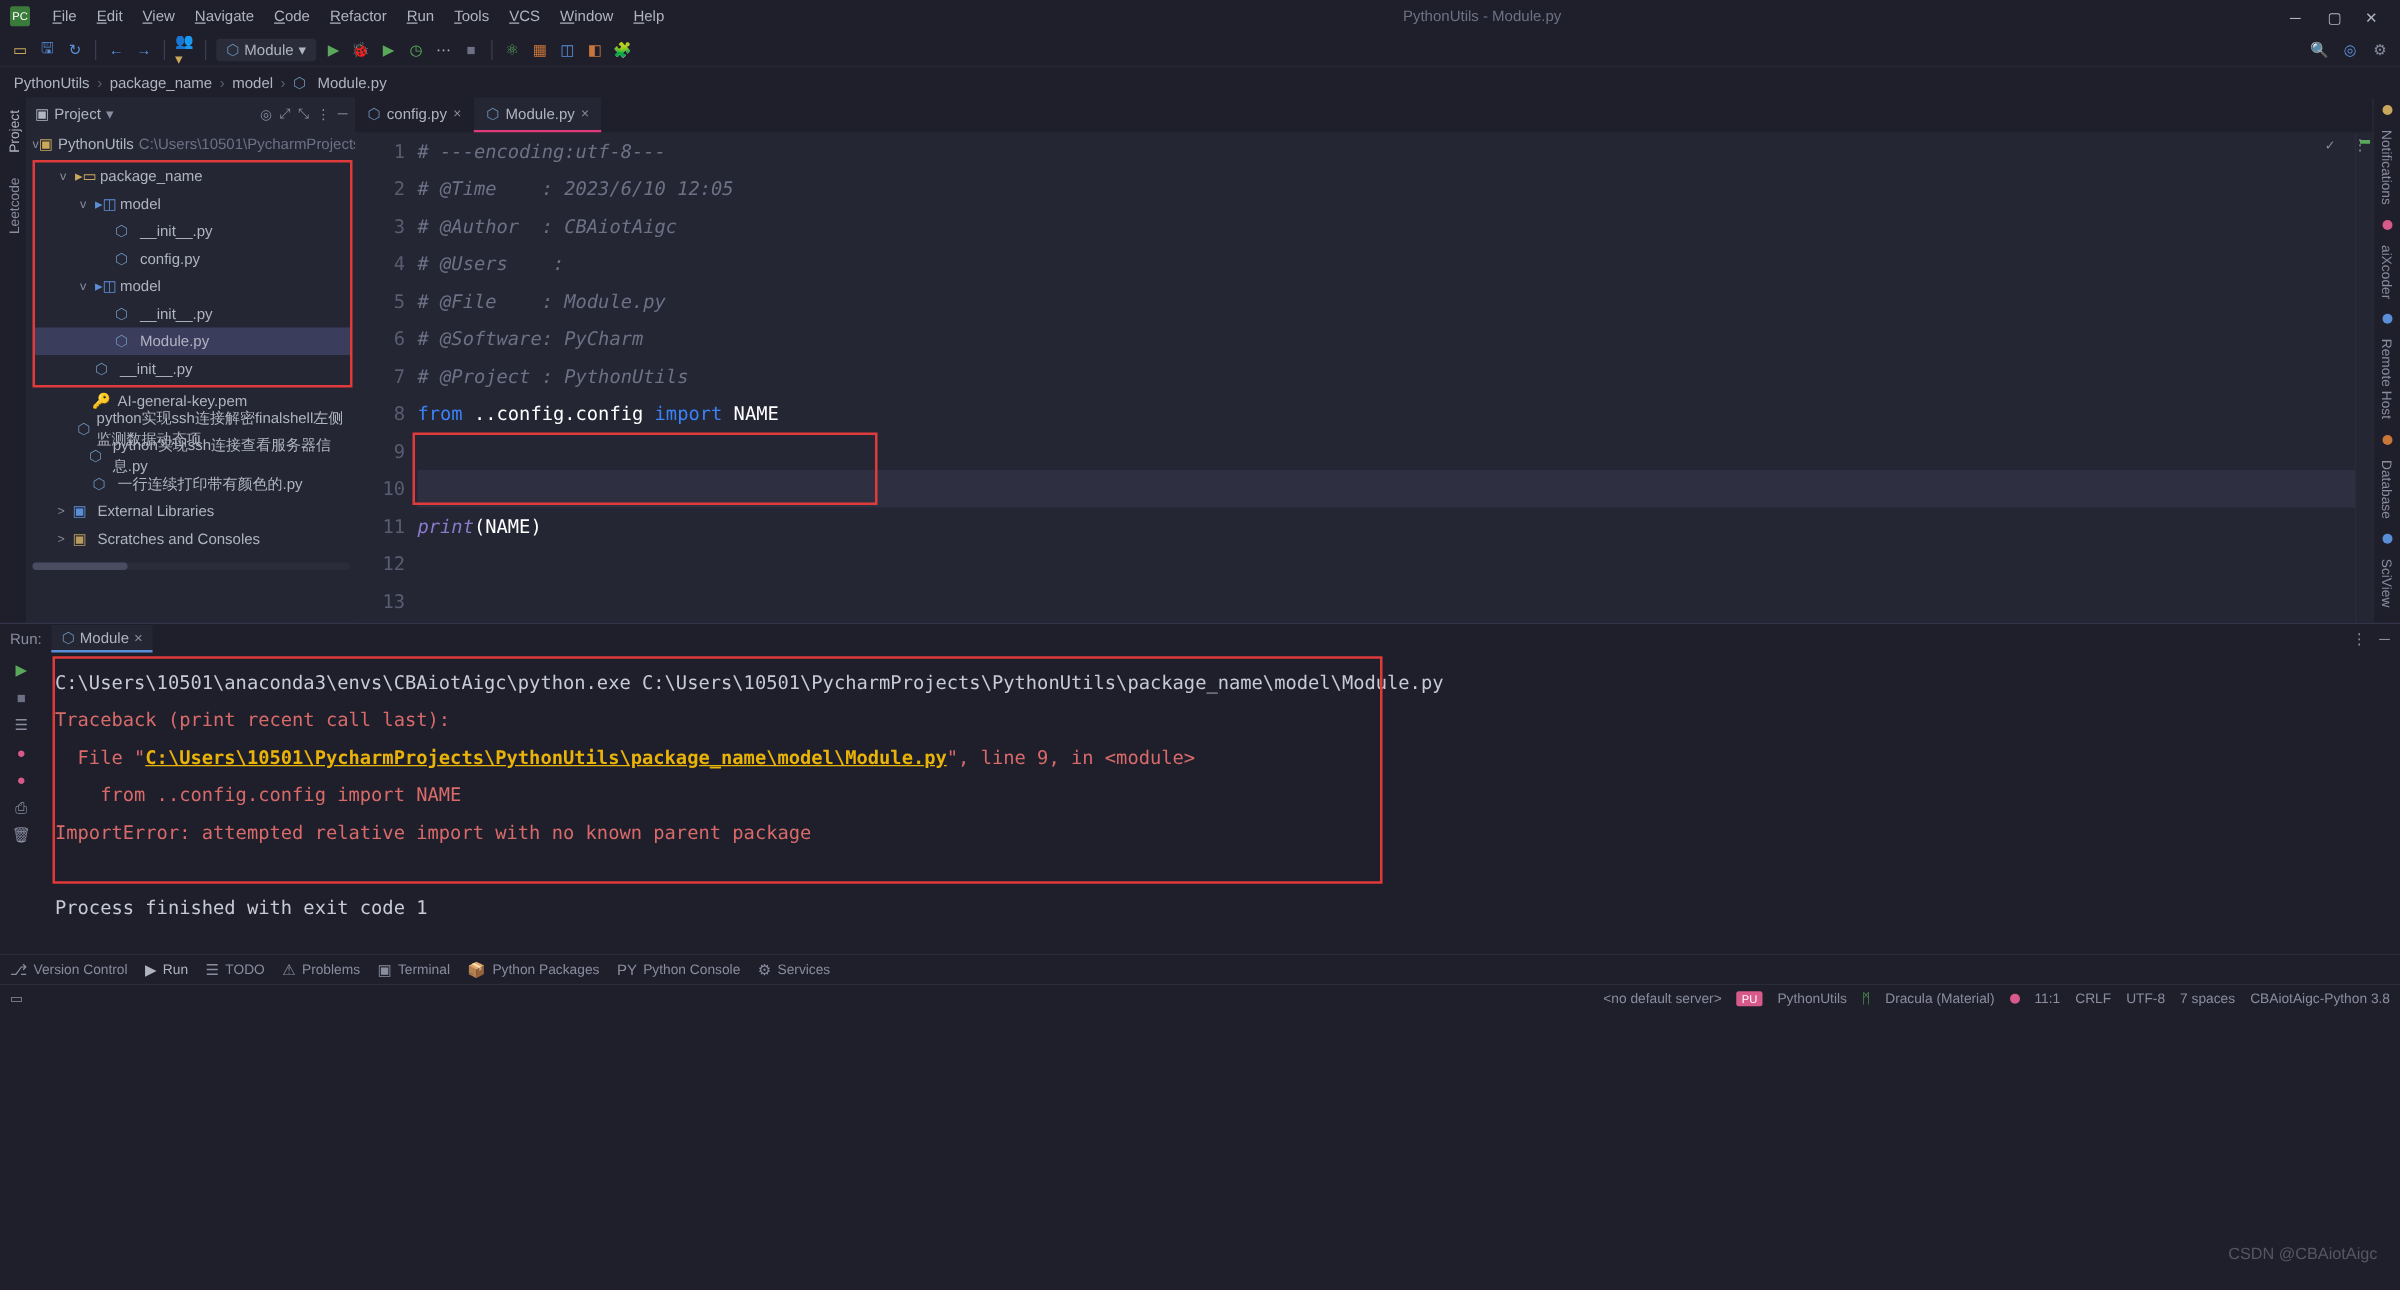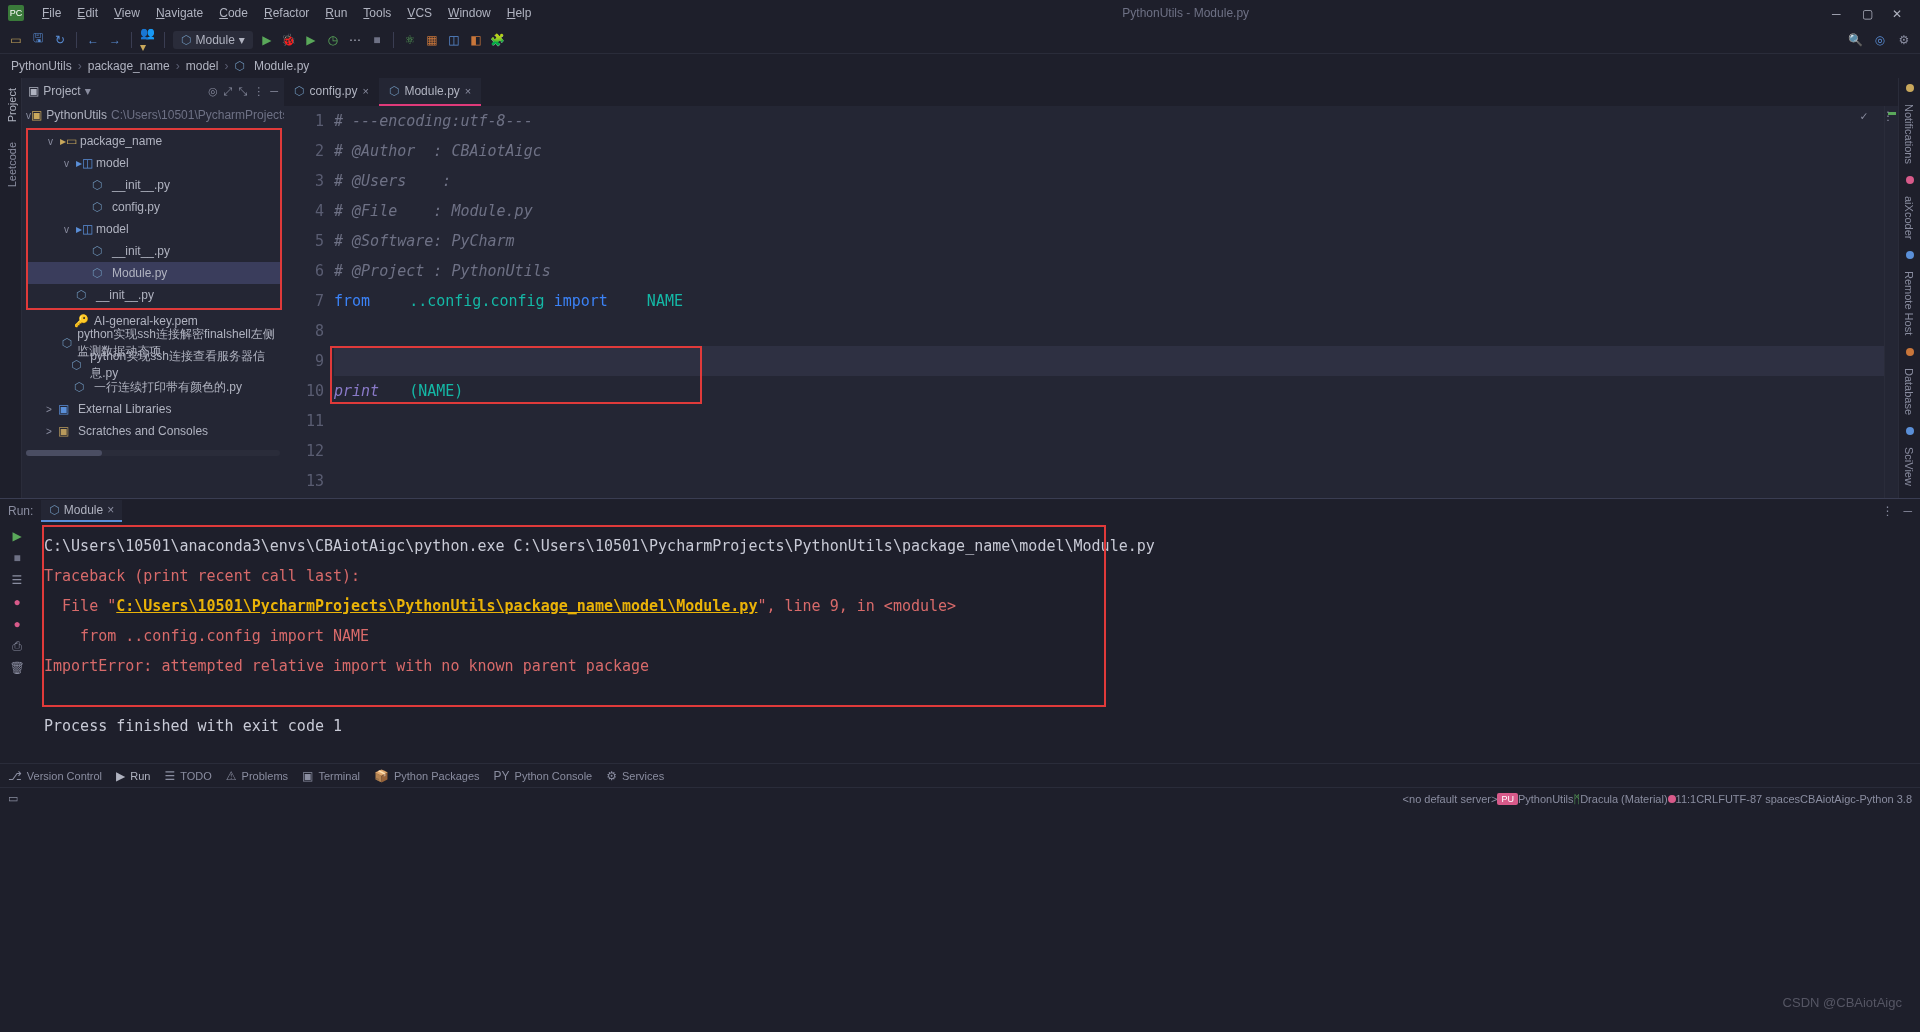--- a/index.html
+++ b/index.html
@@ -62,21 +62,21 @@
 .editor-tab .close { color: #8a8da0; font-size: 11px; }
 
 .code-area { flex: 1; display: flex; font-family: "Consolas", monospace; font-size: 15px; position: relative; }
 .gutter { width: 50px; text-align: right; padding-right: 10px; color: #5a5d72; background: #242634; }
 .gutter div { height: 30px; line-height: 30px; }
 .code-lines { flex: 1; background: #242634; position: relative; }
 .code-lines .line { height: 30px; line-height: 30px; white-space: pre; }
 .code-lines .line.current { background: #2e3042; }
 .code-lines .comment { color: #6e7185; font-style: italic; }
 .kw { color: #3b82f6; }
-.id { color: #14b8a6; margin-left: 30px; }
+.id { color: #ffffff; }
 .bif { color: #8a7ac9; font-style: italic; }
 .red-box { position: absolute; border: 2px solid #e03a3a; pointer-events: none; }
 .right-gutter { width: 14px; background: #242634; border-left: 1px solid #2a2c3a; }
 .right-gutter .mark { width: 8px; height: 3px; margin: 2px auto; }
 .editor-icons-tr { position: absolute; top: 3px; right: 4px; color: #8a8da0; font-size: 12px; }
 
 .right-rail { width: 22px; background: #1e1f2b; display: flex; flex-direction: column; align-items: center; border-left: 1px solid #2a2c3a; }
 .right-rail .rail-tab { writing-mode: vertical-rl; transform: none; padding: 8px 2px; }
 .rr-dot { width: 8px; height: 8px; border-radius: 50%; margin: 4px 0; }
 
@@ -97,21 +97,21 @@
 .c-red { color: #d86a6a; }
 .c-link { color: #eab308; text-decoration: underline; font-weight: bold; }
 
 .bottom-tool { height: 24px; background: #1e1f2b; border-top: 1px solid #2a2c3a; display: flex; align-items: center; padding: 0 8px; gap: 14px; }
 .bt-item { display: flex; align-items: center; gap: 5px; cursor: pointer; color: #8a8da0; font-size: 11px; }
 .bt-item .ic { font-size: 12px; }
 .bt-item.active { color: #b0b3c0; }
 
 .statusbar { height: 22px; background: #1e1f2b; border-top: 1px solid #2a2c3a; display: flex; align-items: center; padding: 0 8px; font-size: 11px; color: #8a8da0; }
 .statusbar .left { display: flex; align-items: center; gap: 6px; }
-.statusbar .right { margin-left: auto; display: flex; align-items: center; }
+.statusbar .right { margin-left: auto; display: flex; align-items: center; gap: 12px; }
 .statusbar .pill { background: #d85a8a; color: #fff; padding: 1px 4px; border-radius: 2px; font-size: 9px; }
 .st-dot-pink { width: 8px; height: 8px; border-radius: 50%; background: #d85a8a; }
 .watermark { position: absolute; right: 18px; bottom: 22px; color: rgba(140,140,155,0.5); font-size: 13px; pointer-events: none; }
 </style>
 </head>
 <body>
 
 <div class="titlebar">
   <div class="logo">PC</div>
   <div id="menubar" style="display:flex;">
@@ -325,20 +325,21 @@
           <div>8</div>
           <div>9</div>
           <div>10</div>
           <div>11</div>
           <div>12</div>
           <div>13</div>
         </div>
       <div class="code-lines" id="code-lines">
         <div class="red-box" style="left:-4px;top:240px;width:372px;height:58px;"></div>
       <div class="line"><span class="comment"># ---encoding:utf-8---</span></div>
+          <div class="line"><span class="comment"># @Time    : 2023/6/10 12:05</span></div>
           <div class="line"><span class="comment"># @Author  : CBAiotAigc</span></div>
           <div class="line"><span class="comment"># @Users    : </span></div>
           <div class="line"><span class="comment"># @File    : Module.py</span></div>
           <div class="line"><span class="comment"># @Software: PyCharm</span></div>
           <div class="line"><span class="comment"># @Project : PythonUtils</span></div>
           <div class="line"><span class="kw">from</span><span class="id"> ..config.config </span><span class="kw">import</span><span class="id"> NAME</span></div>
           <div class="line">&nbsp;</div>
           <div class="line current">&nbsp;</div>
           <div class="line"><span class="bif">print</span><span class="id">(NAME)</span></div>
           <div class="line">&nbsp;</div>

